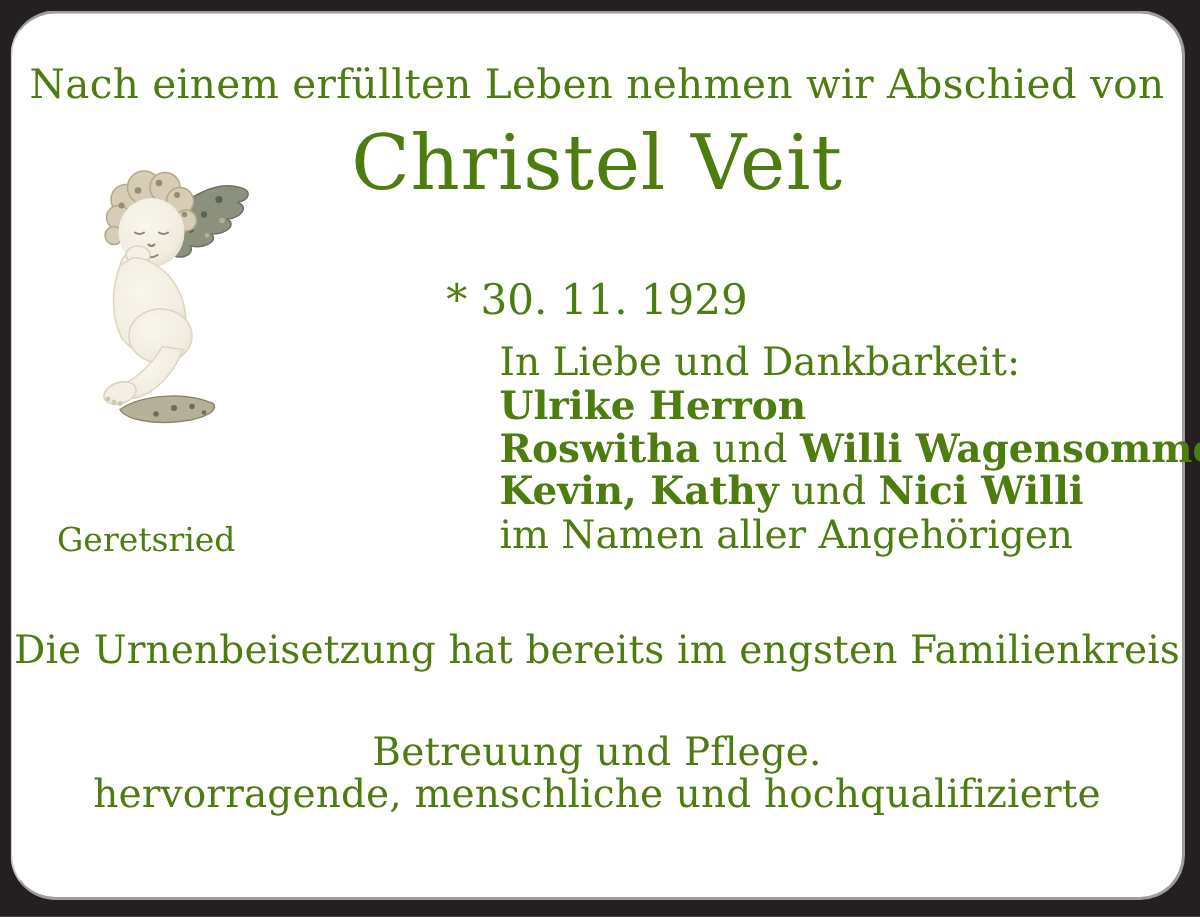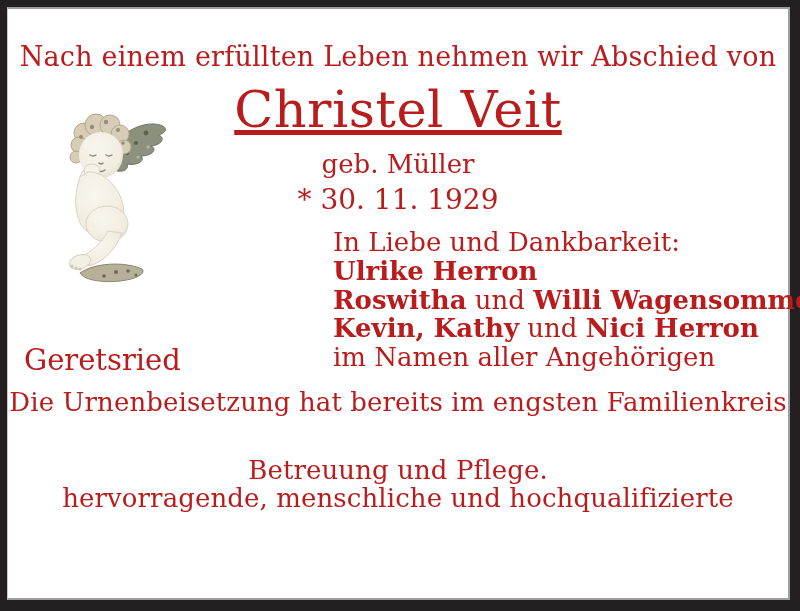--- a/index.html
+++ b/index.html
@@ -19,41 +19,41 @@
   }
   .sheet {
     position: absolute;
     left: 7px; top: 7px; right: 10px; bottom: 11px;
     background: #ffffff;
     border-top: 2px solid #9e9e9e;
     border-right: 2px solid #9e9e9e;
     border-bottom: 2px solid #9e9e9e;
     border-left: 1px solid #c9c9c9;
     box-sizing: border-box;
-    color: #b91c1c;
+    color: #4d7c0f;
+    border-radius: 30px;
   }
   .abs { position: absolute; }
   .center { left: 0; right: 0; text-align: center; }
 
   .intro {
     top: 33px;
     font-size: 27px;
     line-height: 30px;
     letter-spacing: 0.2px;
     white-space: nowrap;
   }
   .deceased {
     top: 73px;
     font-size: 51px;
     line-height: 56px;
     font-weight: 400;
     margin: 0;
     letter-spacing: 0.5px;
     white-space: nowrap;
-    text-decoration: underline;
   }
   .maiden {
     top: 140px;
     font-size: 26px;
     line-height: 30px;
   }
   .dates {
     top: 175px;
     display: flex;
     justify-content: center;
@@ -70,28 +70,29 @@
   }
   .mourners {
     left: 325px;
     top: 219px;
     font-size: 26px;
     line-height: 28.8px;
     white-space: nowrap;
   }
   .mourners .bold, .bold { font-weight: 700; }
   .city {
-    left: 16px;
+    left: 30px;
     top: 337px;
-    font-size: 29px;
+    font-size: 22px;
     line-height: 29px;
   }
   .para {
     font-size: 26px;
     letter-spacing: 0.1px;
+    margin-top: 32px;
   }
   .para div { white-space: nowrap; }
   .burial {
     top: 379px;
     line-height: 28.6px;
   }
   .thanks {
     top: 447px;
     line-height: 28.4px;
   }
@@ -99,21 +100,20 @@
 </head>
 <body>
 
 <div class="frame">
   <div class="sheet">
 
     <div class="abs center intro">Nach einem erfüllten Leben nehmen wir Abschied von</div>
 
     <h1 class="abs center deceased">Christel Veit</h1>
 
-    <div class="abs center maiden">geb. Müller</div>
 
     <div class="abs center dates">
       <span>* 30. 11. 1929</span>
     </div>
 
     <svg class="abs angel" viewBox="0 0 122 184" xmlns="http://www.w3.org/2000/svg" aria-hidden="true">
       <defs>
         <radialGradient id="porc" cx="40%" cy="35%" r="80%">
           <stop offset="0%" stop-color="#f9f6ee"></stop>
           <stop offset="70%" stop-color="#f1ecdf"></stop>
@@ -173,21 +173,21 @@
       <circle cx="66" cy="169" r="2" fill="#6e6a57"></circle>
       <circle cx="78" cy="168" r="1.8" fill="#6e6a57"></circle>
       <circle cx="54" cy="173" r="1.8" fill="#6e6a57"></circle>
       <circle cx="86" cy="172" r="1.5" fill="#6e6a57"></circle>
     </svg>
 
     <div class="mourners abs">
       <div>In Liebe und Dankbarkeit:</div>
       <div class="bold">Ulrike Herron</div>
       <div><span class="bold">Roswitha</span><span> und </span><span class="bold">Willi Wagensommer</span></div>
-      <div><span class="bold">Kevin, Kathy</span><span> und </span><span class="bold">Nici Herron</span></div>
+      <div><span class="bold">Kevin, Kathy</span><span> und </span><span class="bold">Nici Willi</span></div>
       <div>im Namen aller Angehörigen</div>
     </div>
 
     <div class="abs city">Geretsried</div>
 
     <div class="abs center para burial">
       <div>Die Urnenbeisetzung hat bereits im engsten Familienkreis</div>
     </div>
 
     <div class="abs center para thanks">

